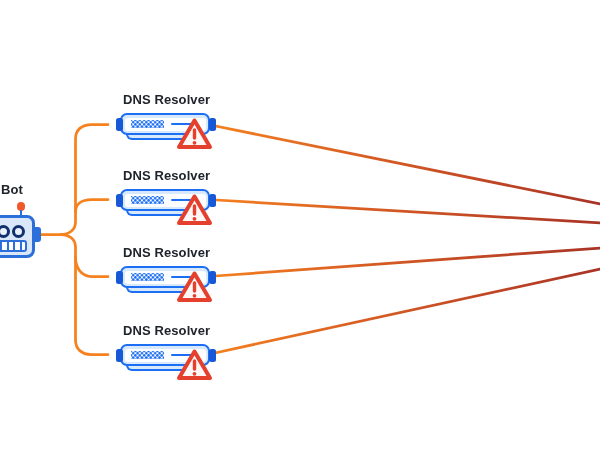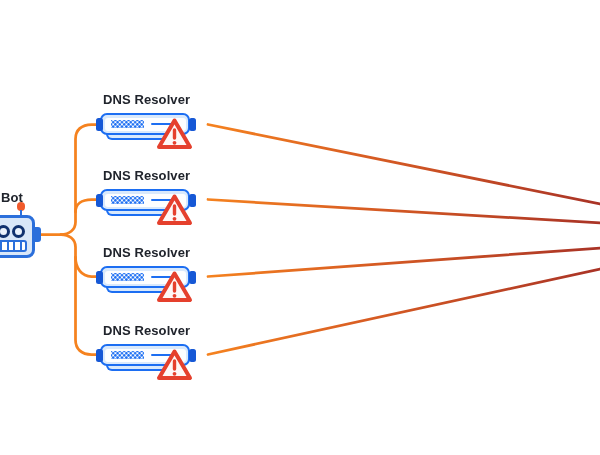--- a/index.html
+++ b/index.html
@@ -9,21 +9,21 @@
   
   #lines{position:absolute;left:0;top:0;width:600px;height:455px;z-index:0;}
 
   
   .node-label{
     position:absolute;font-size:13px;font-weight:700;letter-spacing:.1px;
     color:var(--label-text,#20242c);white-space:nowrap;
   }
 
   
-  .resolver{position:absolute;left:96px;width:100px;height:40px;z-index:2;}
+  .resolver{position:absolute;left:116px;width:100px;height:40px;z-index:2;}
   .resolver.p1{top:113px}.resolver.p2{top:189px}.resolver.p3{top:266px}.resolver.p4{top:344px}
   .resolver .node-label{top:-21px;left:7px;}
 
   .server-under{
     position:absolute;left:10px;top:20px;width:74px;height:7px;z-index:0;
     border:2px solid var(--server-blue,#1c6ef2);border-radius:0 0 6px 6px;
     background:var(--server-fill,#d9e9fc);box-sizing:border-box;
   }
   .server-body{
     position:absolute;left:4px;top:0;width:90px;height:22px;z-index:1;
@@ -45,21 +45,21 @@
   .hline{width:25px;height:2.5px;background:var(--server-blue,#1c6ef2);border-radius:2px;flex:0 0 auto;}
   .tab{
     position:absolute;width:7px;height:13px;top:4.5px;z-index:2;
     background:var(--server-blue-dark,#1658d6);border-radius:2.5px;
   }
   .tab.left{left:0}.tab.right{left:93px}
   .warn{position:absolute;left:60px;top:4px;width:37px;height:34px;z-index:3;}
 
   
   #bot{position:absolute;left:-13px;top:203px;width:56px;height:60px;z-index:2;}
-  #bot-label{left:1px;top:190px;z-index:2;}
+  #bot-label{left:1px;top:182px;z-index:2;}
   .bot-head{
     position:absolute;left:0;top:12px;width:48px;height:43px;box-sizing:border-box;
     border:3px solid var(--robot-blue,#2b6fdb);border-radius:8px;
     background:var(--robot-fill,#d9e7f8);
   }
   .bot-ear{
     position:absolute;left:47px;top:24px;width:7px;height:15px;
     background:var(--robot-blue,#2b6fdb);border-radius:0 3px 3px 0;
   }
   .bot-eye{

